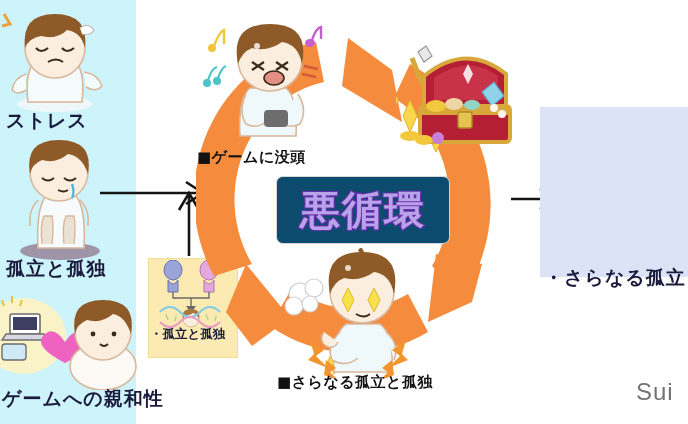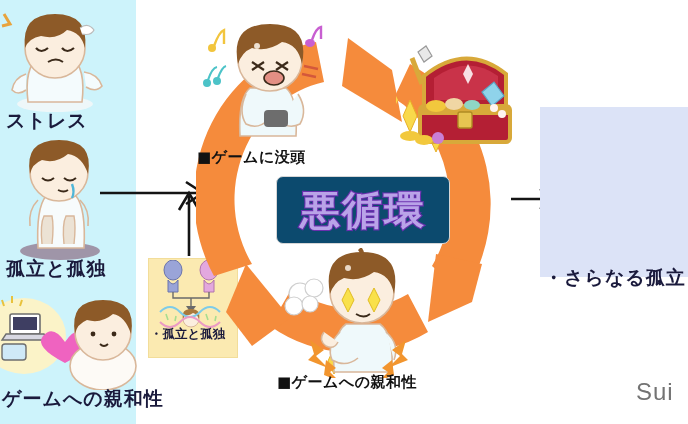--- a/index.html
+++ b/index.html
@@ -230,21 +230,21 @@
       <circle cx="16" cy="58" r="9"></circle>
         <circle cx="32" cy="56" r="8"></circle>
     </g>
     <g fill="#f2952e">
       <path d="M32 92 l14 10 l-8 6 l12 12 l-20 -8 l6 -6 z"></path>
       <path d="M128 92 l-14 10 l8 6 l-12 12 l20 -8 l-6 -6 z"></path>
       <path d="M48 112 l10 8 l-6 4 l9 9 l-15 -6 z"></path>
       <path d="M114 112 l-10 8 l6 4 l-9 9 l15 -6 z"></path>
     </g>
   </svg>
-  <div class="node-lbl" id="lbl-dopamine">■ゲームへの親和性</div>
+  <div class="node-lbl" id="lbl-dopamine">■さらなる孤立と孤独</div>
 
   <div id="center-box">
     <span id="center-text">悪循環</span>
   </div>
 
   <svg class="art" style="left:552px;top:112px;" width="150" height="150" viewBox="0 0 150 150">
     <ellipse cx="70" cy="118" rx="62" ry="22" fill="#b3a9c4"></ellipse>
     <path d="M58 108 q-10 -52 40 -60 q52 -8 56 36 q2 30 -30 30 z" fill="#f6fafd" stroke="#cfd6e6" stroke-width="1.6"></path>
     <path d="M96 92 q18 -12 40 -2" stroke="#cfd6e6" stroke-width="1.6" fill="none"></path>
     <path d="M62 102 q18 -10 34 -2" fill="#f6fafd" stroke="#cfd6e6" stroke-width="1.6"></path>

